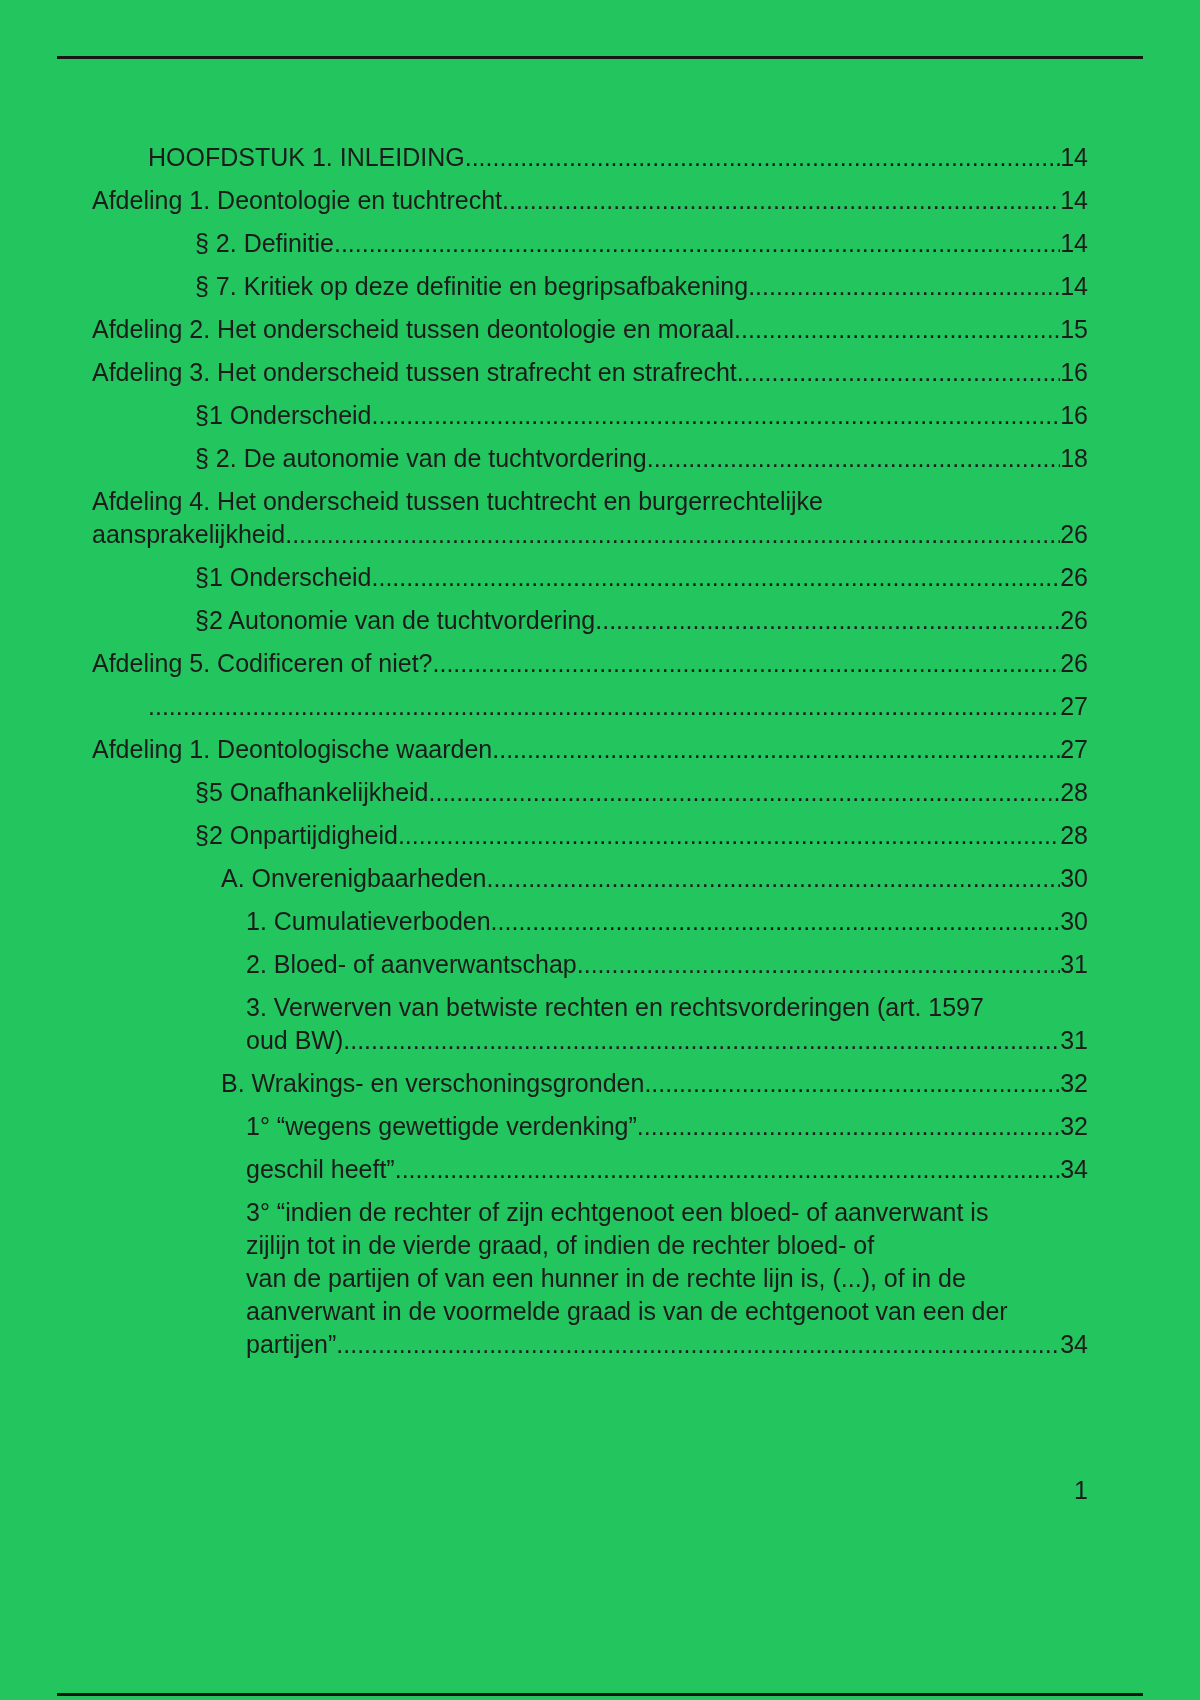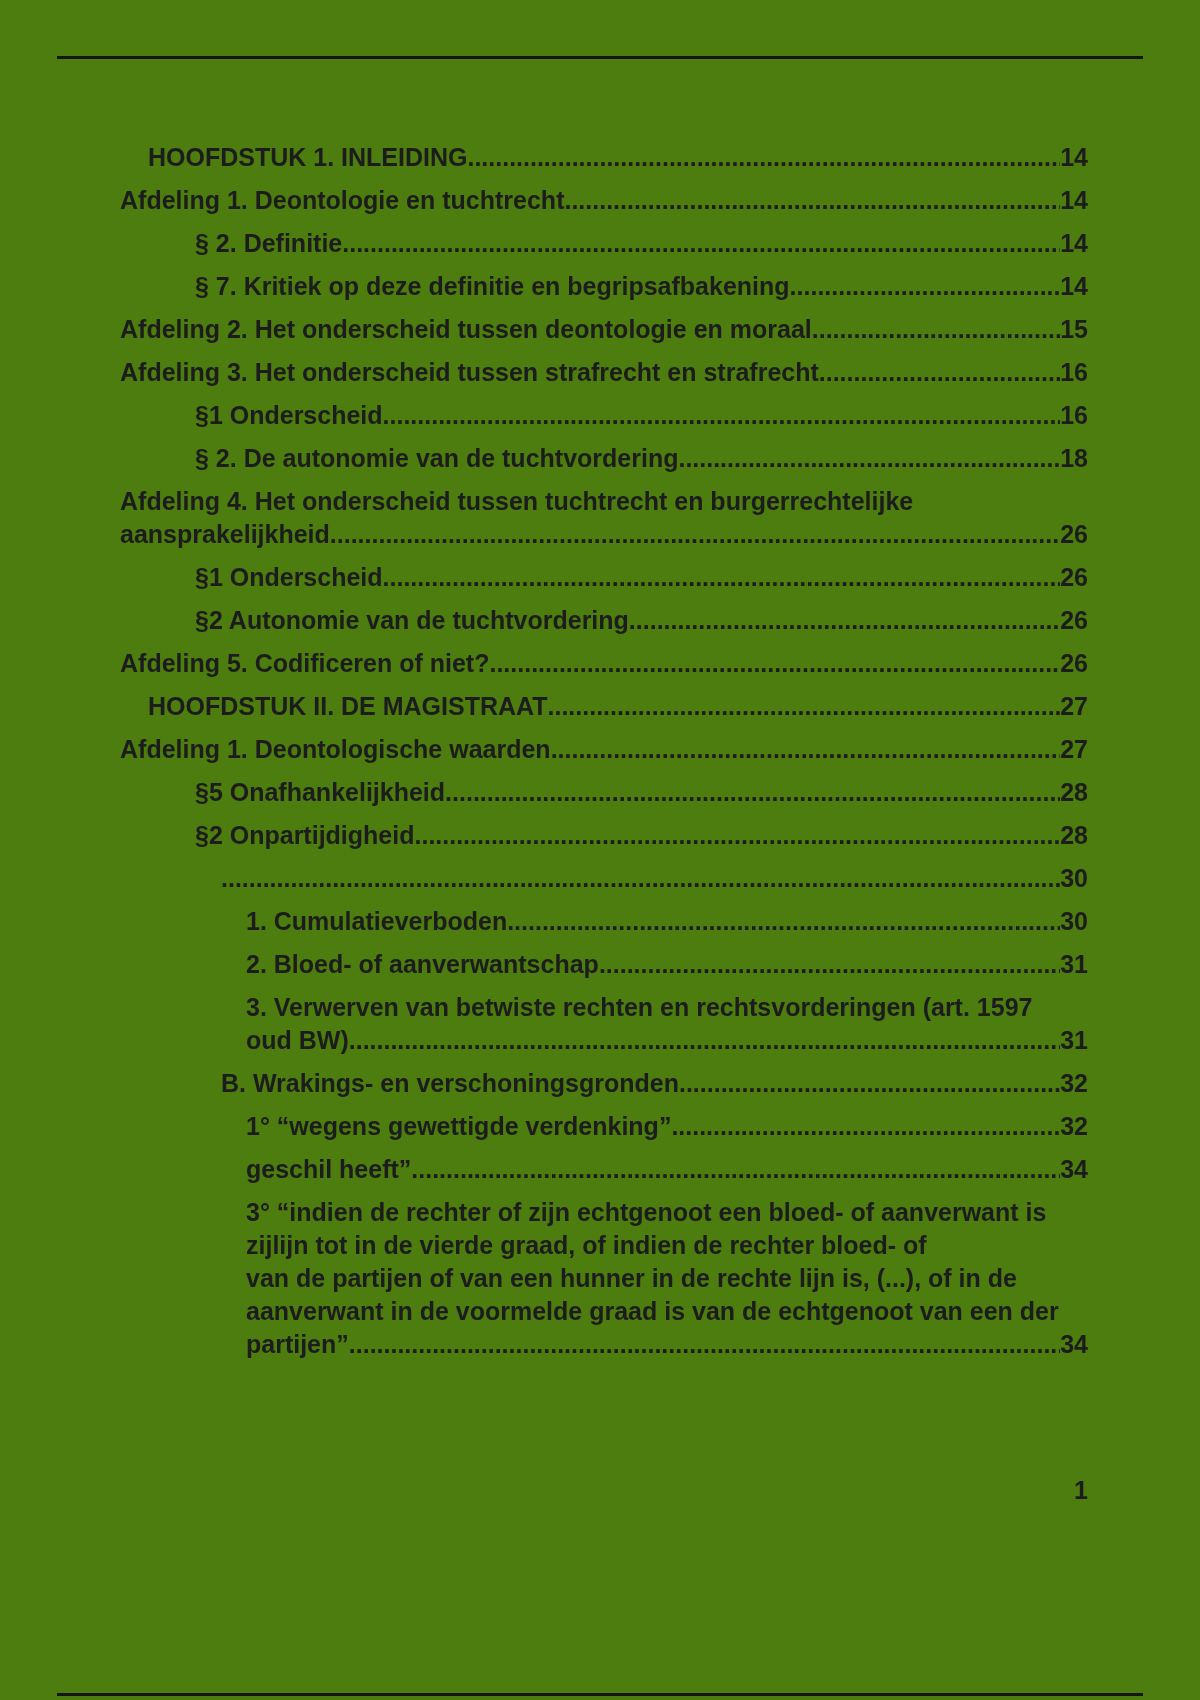--- a/index.html
+++ b/index.html
@@ -11,22 +11,21 @@
     width: 1200px;
     height: 1700px;
     position: relative;
     overflow: hidden;
     font-family: "Liberation Sans", "DejaVu Sans", sans-serif;
     color: #1c1c1c;
   }
   .page {
     position: absolute;
     inset: 0;
-    background: #4d7c0f;
-    font-weight: bold;
+    background: #22c55e;
   }
   .rule {
     position: absolute;
     left: 57px;
     width: 1086px;
     height: 3px;
     background: #161616;
   }
   .rule-top { top: 56px; }
   .rule-bottom { top: 1693px; }
@@ -38,21 +37,21 @@
     width: 1200px;
   }
   .entry {
     font-size: 25px;
     line-height: 33px;
     margin: 0 0 10px 0;
     padding-right: 112px;
     color: #1c1c1c;
   }
   .lvl0 { padding-left: 148px; }
-  .lvl1 { padding-left: 120px; }
+  .lvl1 { padding-left: 92px; }
   .lvl2 { padding-left: 195px; }
   .lvl3 { padding-left: 221px; }
   .lvl4 { padding-left: 246px; }
 
   .tline { white-space: nowrap; }
   .tline-last {
     display: flex;
     align-items: baseline;
   }
   .t {
@@ -180,21 +179,20 @@
     <div class="entry lvl1">
       <div class="tline-last">
         <span class="t">Afdeling 5. Codificeren of niet?</span>
         <span class="leader"></span>
         <span class="pg">26</span>
       </div>
     </div>
 
     <div class="entry lvl0">
       <div class="tline-last">
-        <span class="t">HOOFDSTUK II. DE MAGISTRAAT</span>
         <span class="leader"></span>
         <span class="pg">27</span>
       </div>
     </div>
 
     <div class="entry lvl1">
       <div class="tline-last">
         <span class="t">Afdeling 1. Deontologische waarden</span>
         <span class="leader"></span>
         <span class="pg">27</span>
@@ -212,20 +210,21 @@
     <div class="entry lvl2">
       <div class="tline-last">
         <span class="t">§2 Onpartijdigheid</span>
         <span class="leader"></span>
         <span class="pg">28</span>
       </div>
     </div>
 
     <div class="entry lvl3">
       <div class="tline-last">
+        <span class="t">A. Onverenigbaarheden</span>
         <span class="leader"></span>
         <span class="pg">30</span>
       </div>
     </div>
 
     <div class="entry lvl4">
       <div class="tline-last">
         <span class="t">1. Cumulatieverboden</span>
         <span class="leader"></span>
         <span class="pg">30</span>

